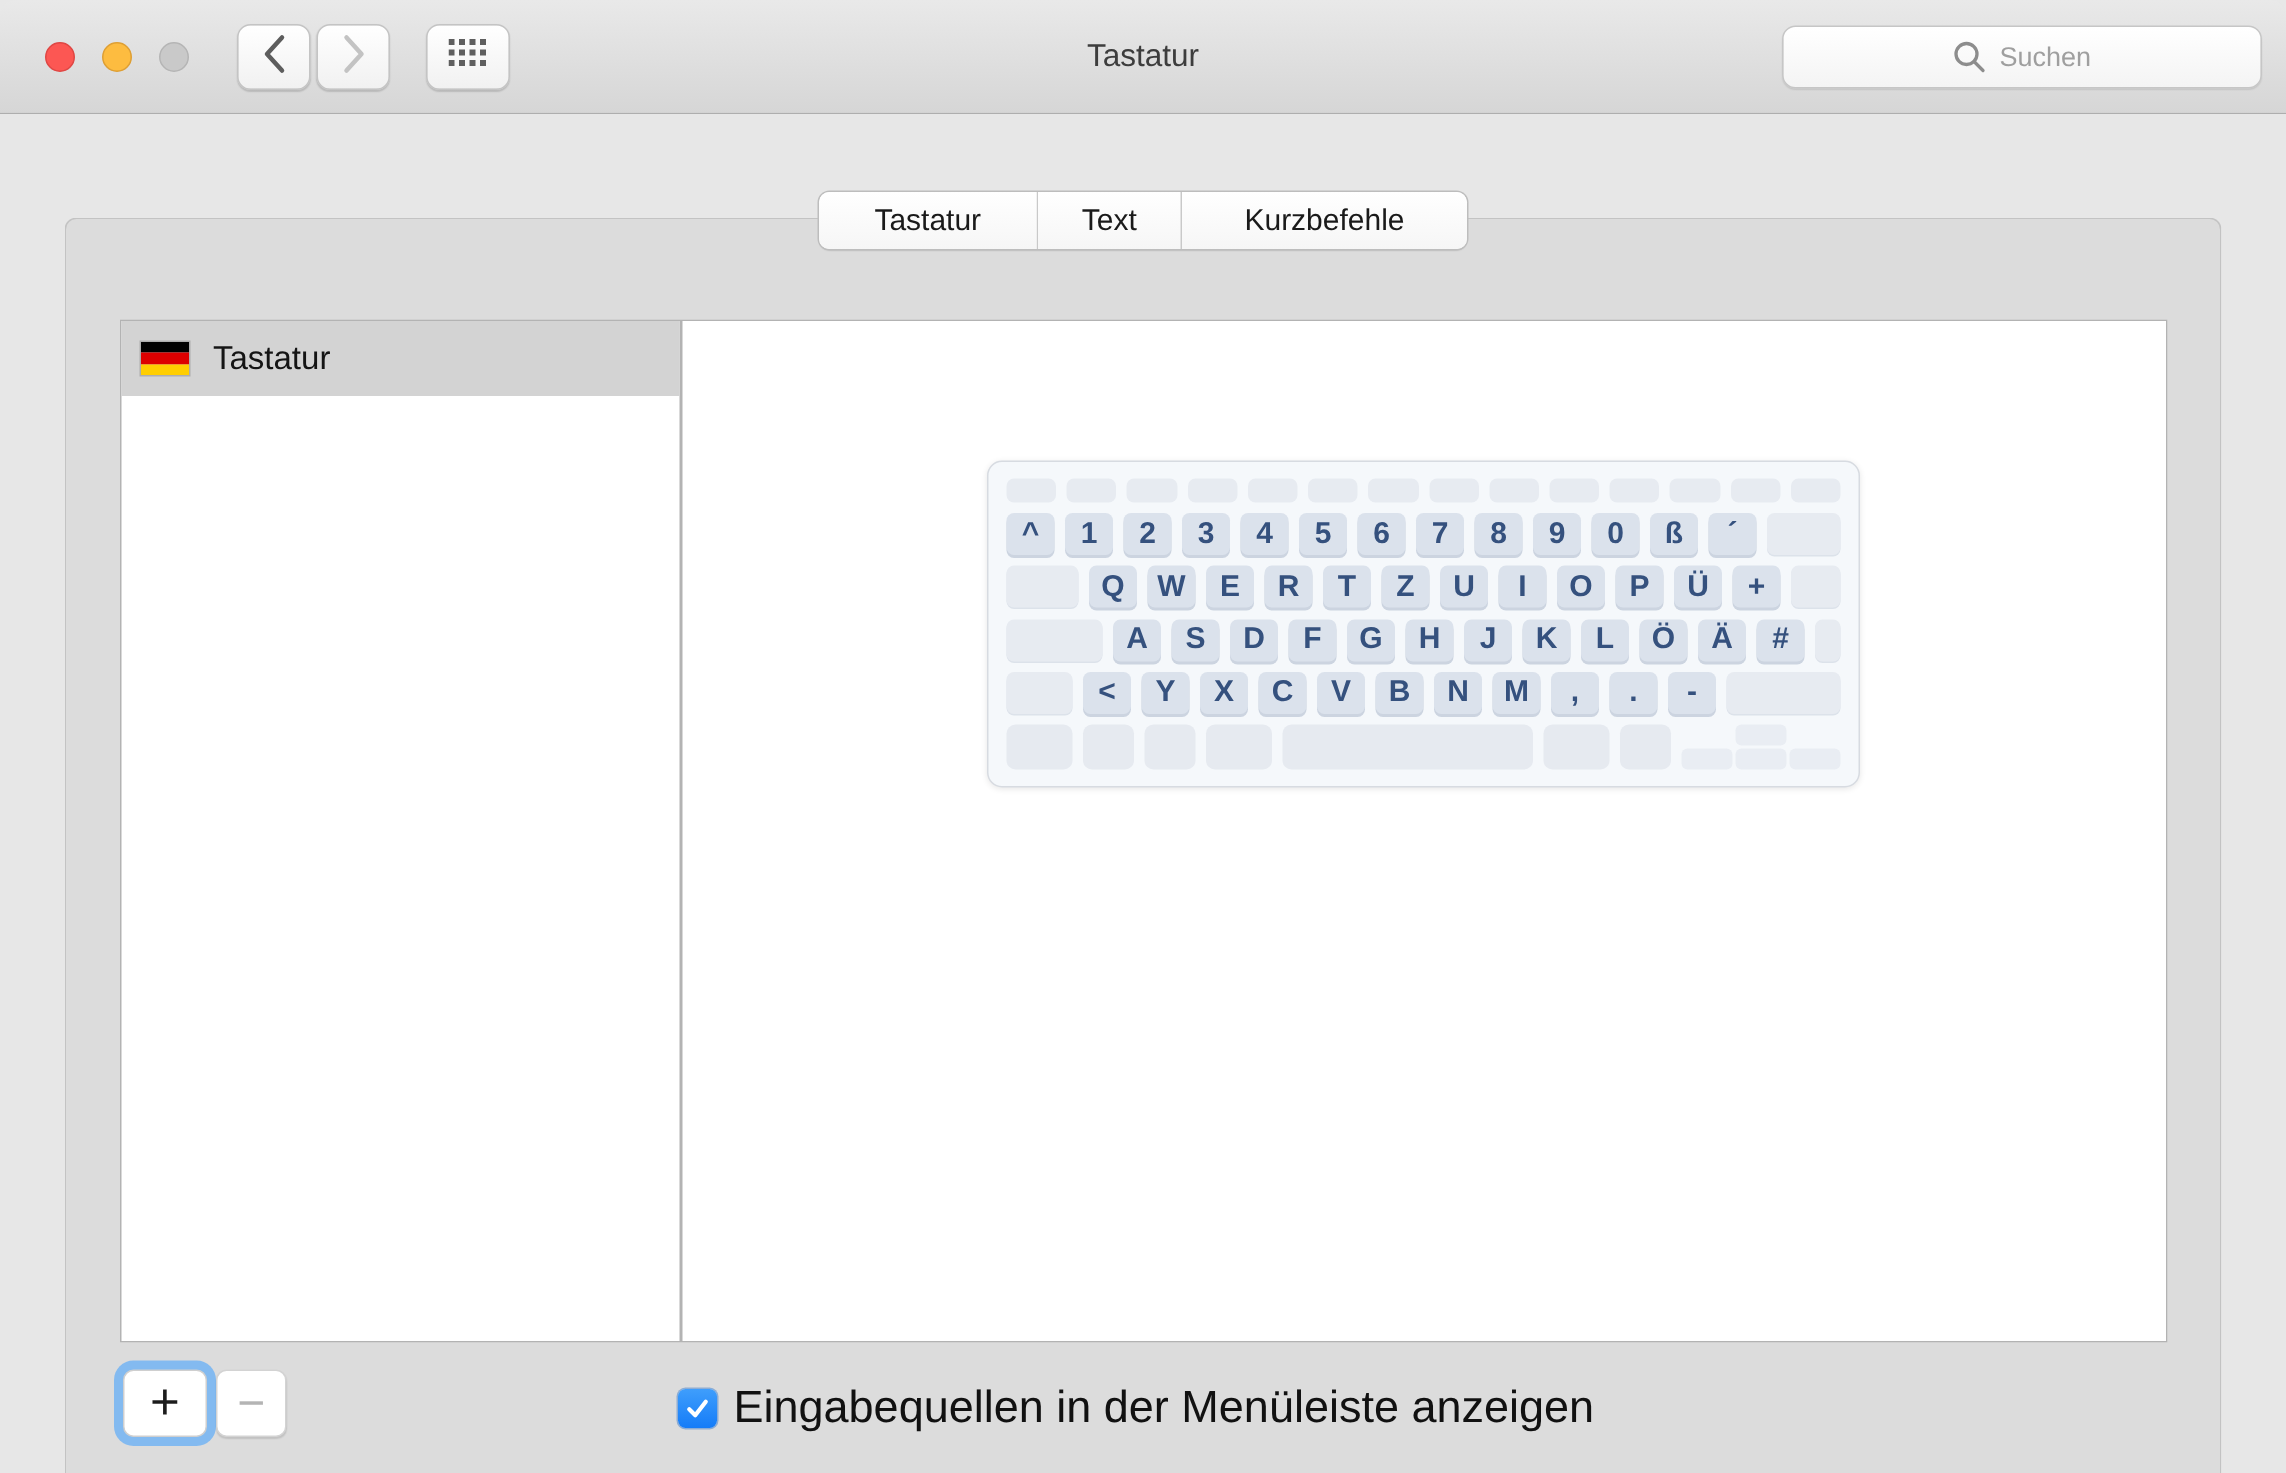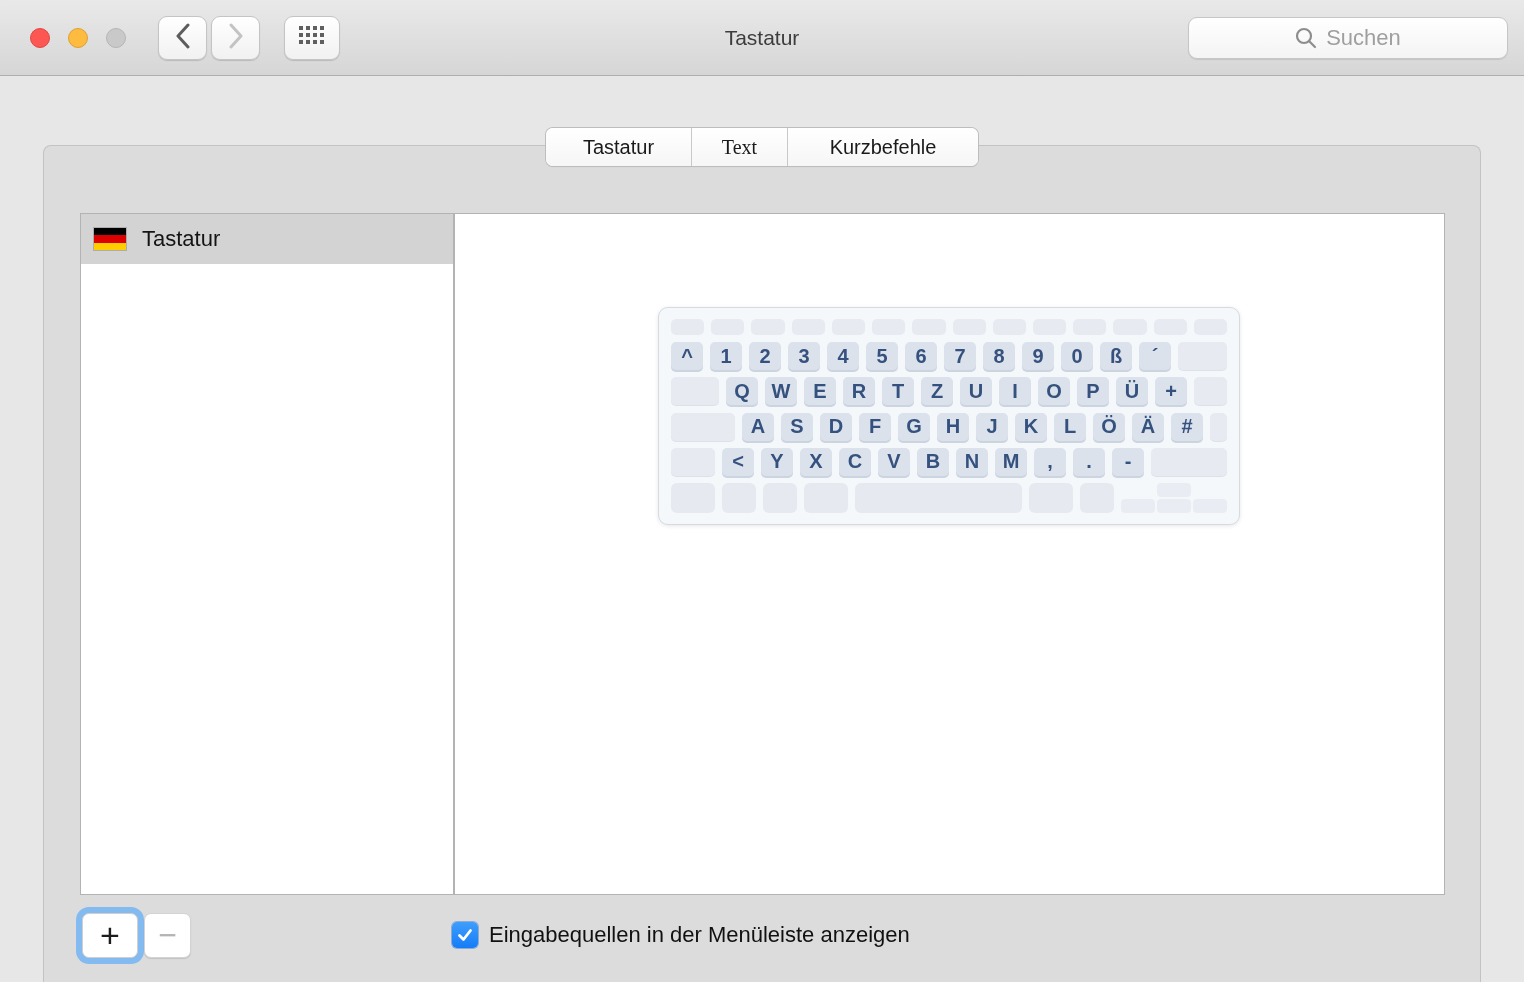--- a/index.html
+++ b/index.html
@@ -16,21 +16,21 @@
   .navgroup{position:absolute;left:158px;top:16px;display:flex;gap:4px;}
   .tb-btn{height:44px;background:linear-gradient(#ffffff,#f1f1f1);border:1px solid #c4c4c4;
     border-radius:9px;box-shadow:0 1px 1px rgba(0,0,0,.15);display:flex;align-items:center;justify-content:center;}
   .nav-btn{width:49px;}
   .grid-btn{position:absolute;left:284px;top:16px;width:56px;}
   .win-title{position:absolute;top:0;left:0;width:100%;height:76px;display:flex;align-items:center;justify-content:center;
     font-size:21px;color:#3d3d3d;pointer-events:none;}
   .searchfield{position:absolute;right:16px;top:17px;width:320px;height:42px;
     background:linear-gradient(#ffffff,#f4f4f4);border:1px solid #c6c6c6;border-radius:9px;
     box-shadow:0 1px 1px rgba(0,0,0,.1);display:flex;align-items:center;justify-content:center;gap:9px;}
-  .search-ph{font-size:22px;color:#9f9f9f;}
+  .search-ph{font-size:18px;color:#9f9f9f;}
 
   
   .pane{position:absolute;left:43px;right:43px;top:145px;bottom:0;background:#dcdcdc;
     border:1px solid #c3c3c3;border-bottom:none;border-radius:8px 8px 0 0;}
 
   
   .tabbar{position:absolute;top:128px;left:50%;transform:translateX(-50%);display:flex;height:38px;z-index:5;
     border-radius:7px;box-shadow:0 0 0 1px #bdbdbd,0 1px 1px rgba(0,0,0,.12);background:#fff;}
   .tab{height:38px;display:flex;align-items:center;justify-content:center;font-size:20px;color:#1a1a1a;
     background:linear-gradient(#ffffff,#f6f6f6);border-right:1px solid #c9c9c9;}
@@ -68,21 +68,21 @@
   
   .btn-plus{position:absolute;left:82px;top:913px;width:56px;height:45px;background:#ffffff;border:1px solid #cfcfcf;
     border-radius:7px;box-shadow:0 0 0 6px #83baf0;display:flex;align-items:center;justify-content:center;
     font-size:34px;font-weight:300;color:#1c1c1c;}
   .btn-minus{position:absolute;left:144px;top:913px;width:47px;height:45px;background:#ffffff;border:1px solid #d3d3d3;
     border-radius:7px;box-shadow:0 1px 1px rgba(0,0,0,.12);display:flex;align-items:center;justify-content:center;
     font-size:32px;font-weight:300;color:#b4b4b4;}
   .chk-row{position:absolute;left:452px;top:922px;display:flex;align-items:center;gap:11px;}
   .checkbox{width:26px;height:26px;border-radius:5px;background:linear-gradient(#3f9efc,#157cf8);
     box-shadow:0 0 0 1px rgba(20,100,200,.4);display:flex;align-items:center;justify-content:center;}
-  .chk-label{font-size:22px;color:#111;}
+  .chk-label{font-size:30px;color:#111;}
 </style>
 </head>
 <body>
 
 <div class="window">
 
   <div class="titlebar">
     <div class="traffic tl-red"></div>
     <div class="traffic tl-yellow"></div>
     <div class="traffic tl-gray"></div>
@@ -135,21 +135,21 @@
           </svg>
       </span>
       <span class="search-ph">Suchen</span>
     </div>
   </div>
 
   <div class="pane"></div>
 
   <div class="tabbar" id="tabbar">
       <div class="tab" style="width: 146px;">Tastatur</div>
-      <div class="tab" style="width: 96px; font-family: Liberation Serif, serif;">Text</div>
+      <div class="tab" style="width: 96px;">Text</div>
       <div class="tab" style="width: 190px;">Kurzbefehle</div>
     </div>
 
   <div class="listbox">
     <div class="list-divider"></div>
     <div id="source-list">
         <div class="src-row selected">
           <div class="flag">
             <div style="background: rgb(0, 0, 0);"></div>
             <div style="background: rgb(221, 0, 0);"></div>

